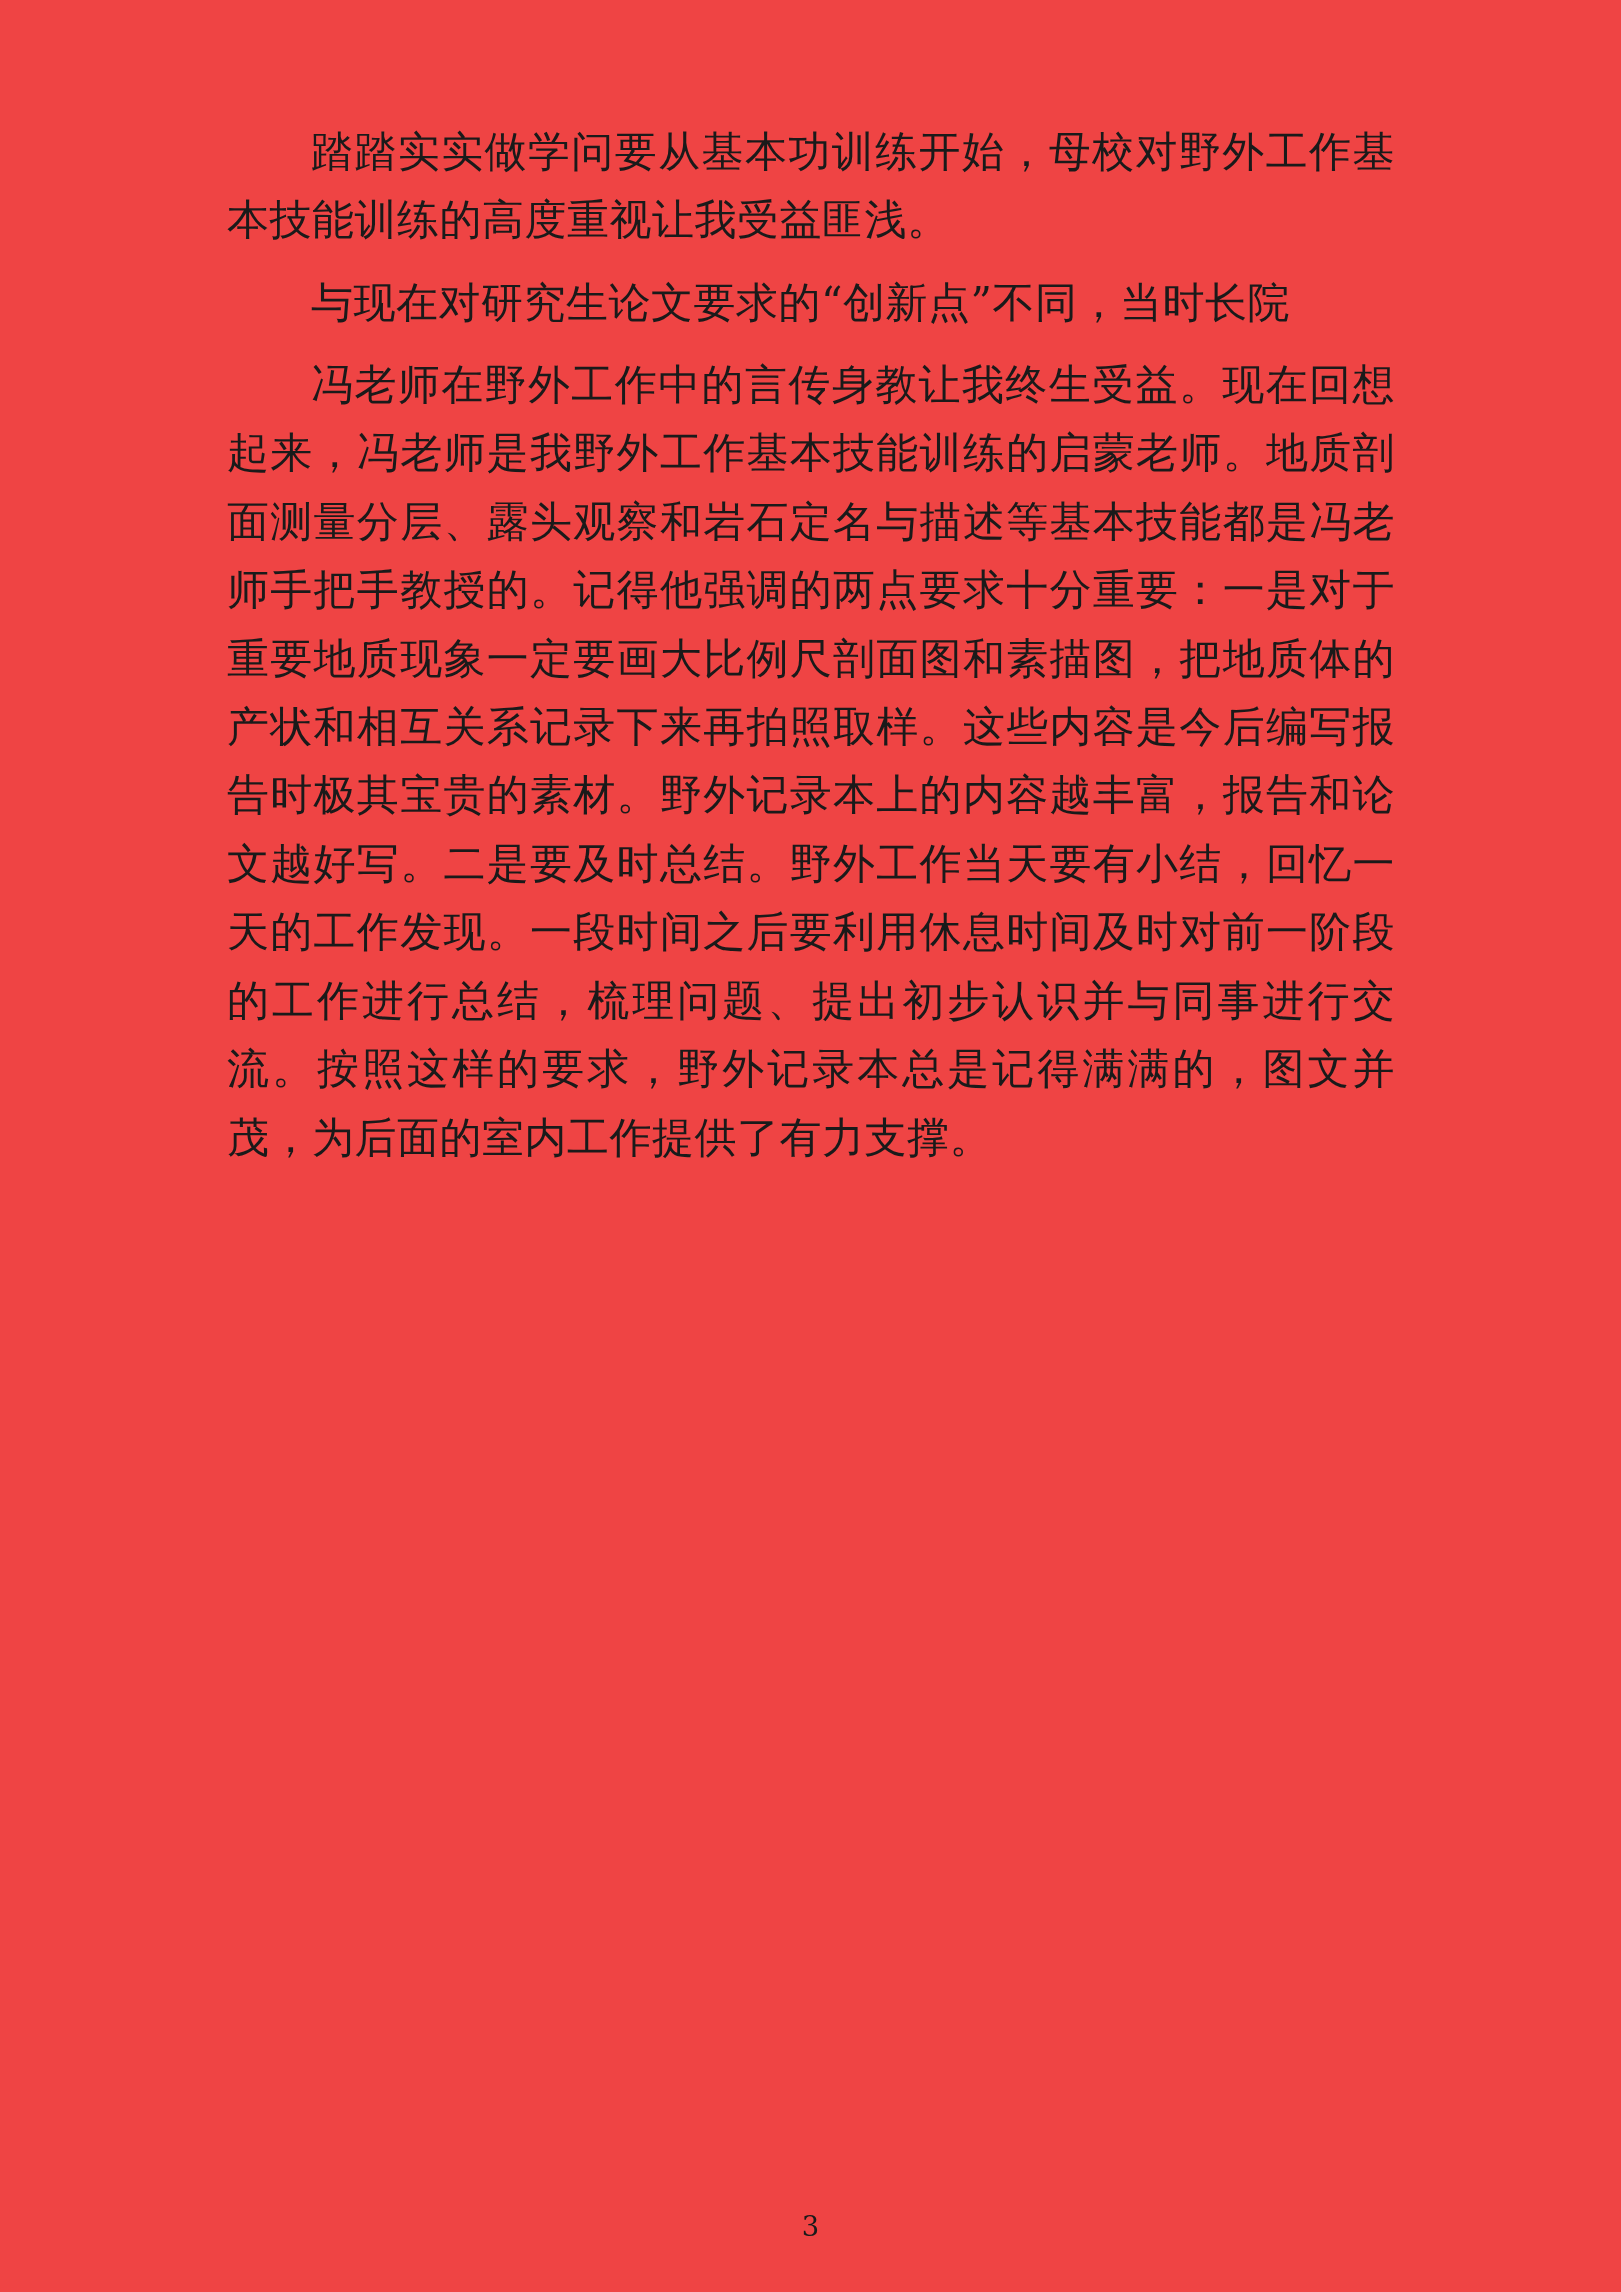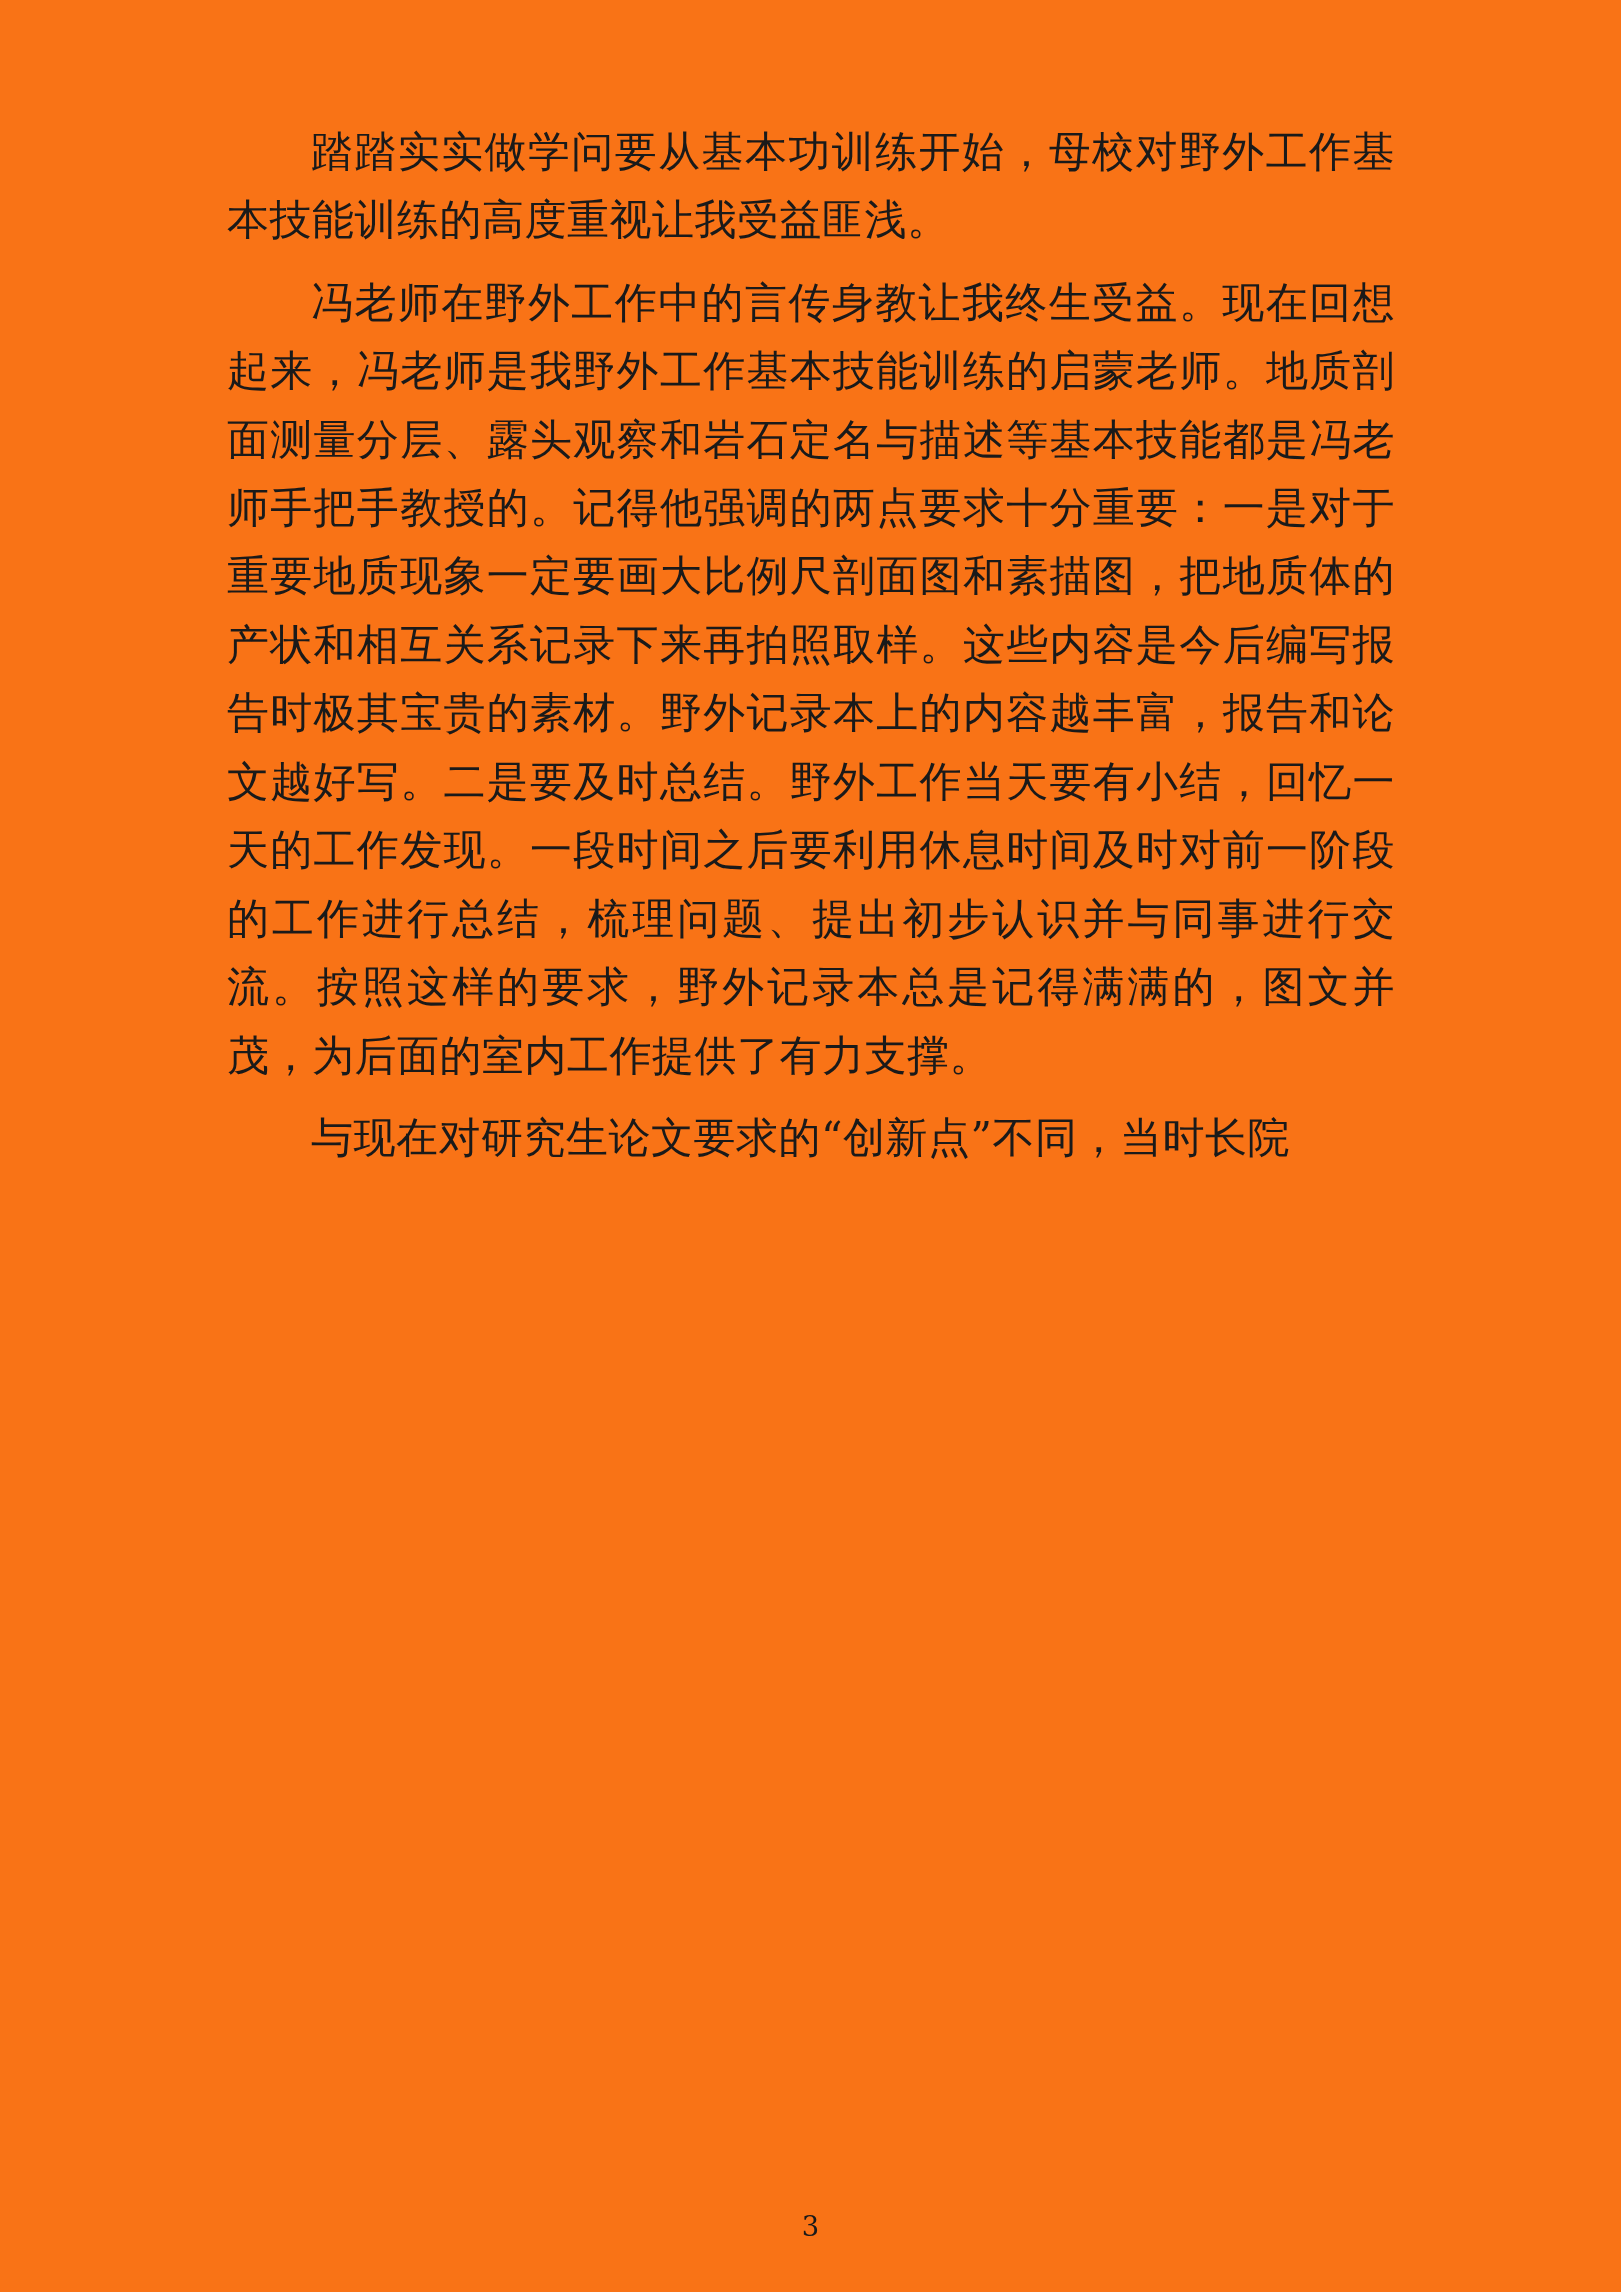--- a/index.html
+++ b/index.html
@@ -4,21 +4,21 @@
 <style>
   html, body {
     margin: 0;
     padding: 0;
     background: #ffffff;
   }
   .page {
     position: relative;
     width: 1621px;
     height: 2293px;
-    background: #f97316;
+    background: #ef4444;
     box-sizing: border-box;
     overflow: hidden;
   }
   .content {
     position: absolute;
     left: 227px;
     top: 118px;
     width: 1168px;
   }
   .para {
@@ -43,18 +43,18 @@
     font-size: 27.4px;
     color: #1a1a1a;
   }
 </style>
 </head>
 <body>
 
 <div class="page">
   <div class="content">
     <p class="para">踏踏实实做学问要从基本功训练开始，母校对野外工作基本技能训练的高度重视让我受益匪浅。</p>
+    <p class="para">与现在对研究生论文要求的“创新点”不同，当时长院</p>
     <p class="para">冯老师在野外工作中的言传身教让我终生受益。现在回想起来，冯老师是我野外工作基本技能训练的启蒙老师。地质剖面测量分层、露头观察和岩石定名与描述等基本技能都是冯老师手把手教授的。记得他强调的两点要求十分重要：一是对于重要地质现象一定要画大比例尺剖面图和素描图，把地质体的产状和相互关系记录下来再拍照取样。这些内容是今后编写报告时极其宝贵的素材。野外记录本上的内容越丰富，报告和论文越好写。二是要及时总结。野外工作当天要有小结，回忆一天的工作发现。一段时间之后要利用休息时间及时对前一阶段的工作进行总结，梳理问题、提出初步认识并与同事进行交流。按照这样的要求，野外记录本总是记得满满的，图文并茂，为后面的室内工作提供了有力支撑。</p>
-    <p class="para">与现在对研究生论文要求的“创新点”不同，当时长院</p>
   </div>
   <div class="page-number">3</div>
 </div>
 
 
 </body></html>

